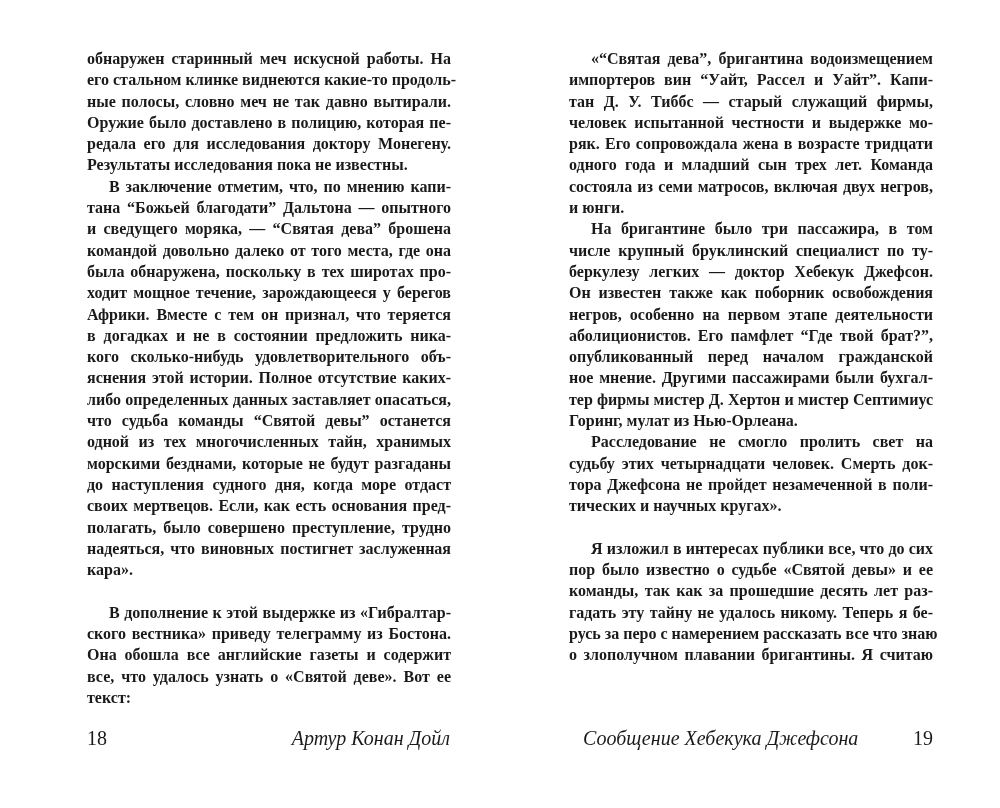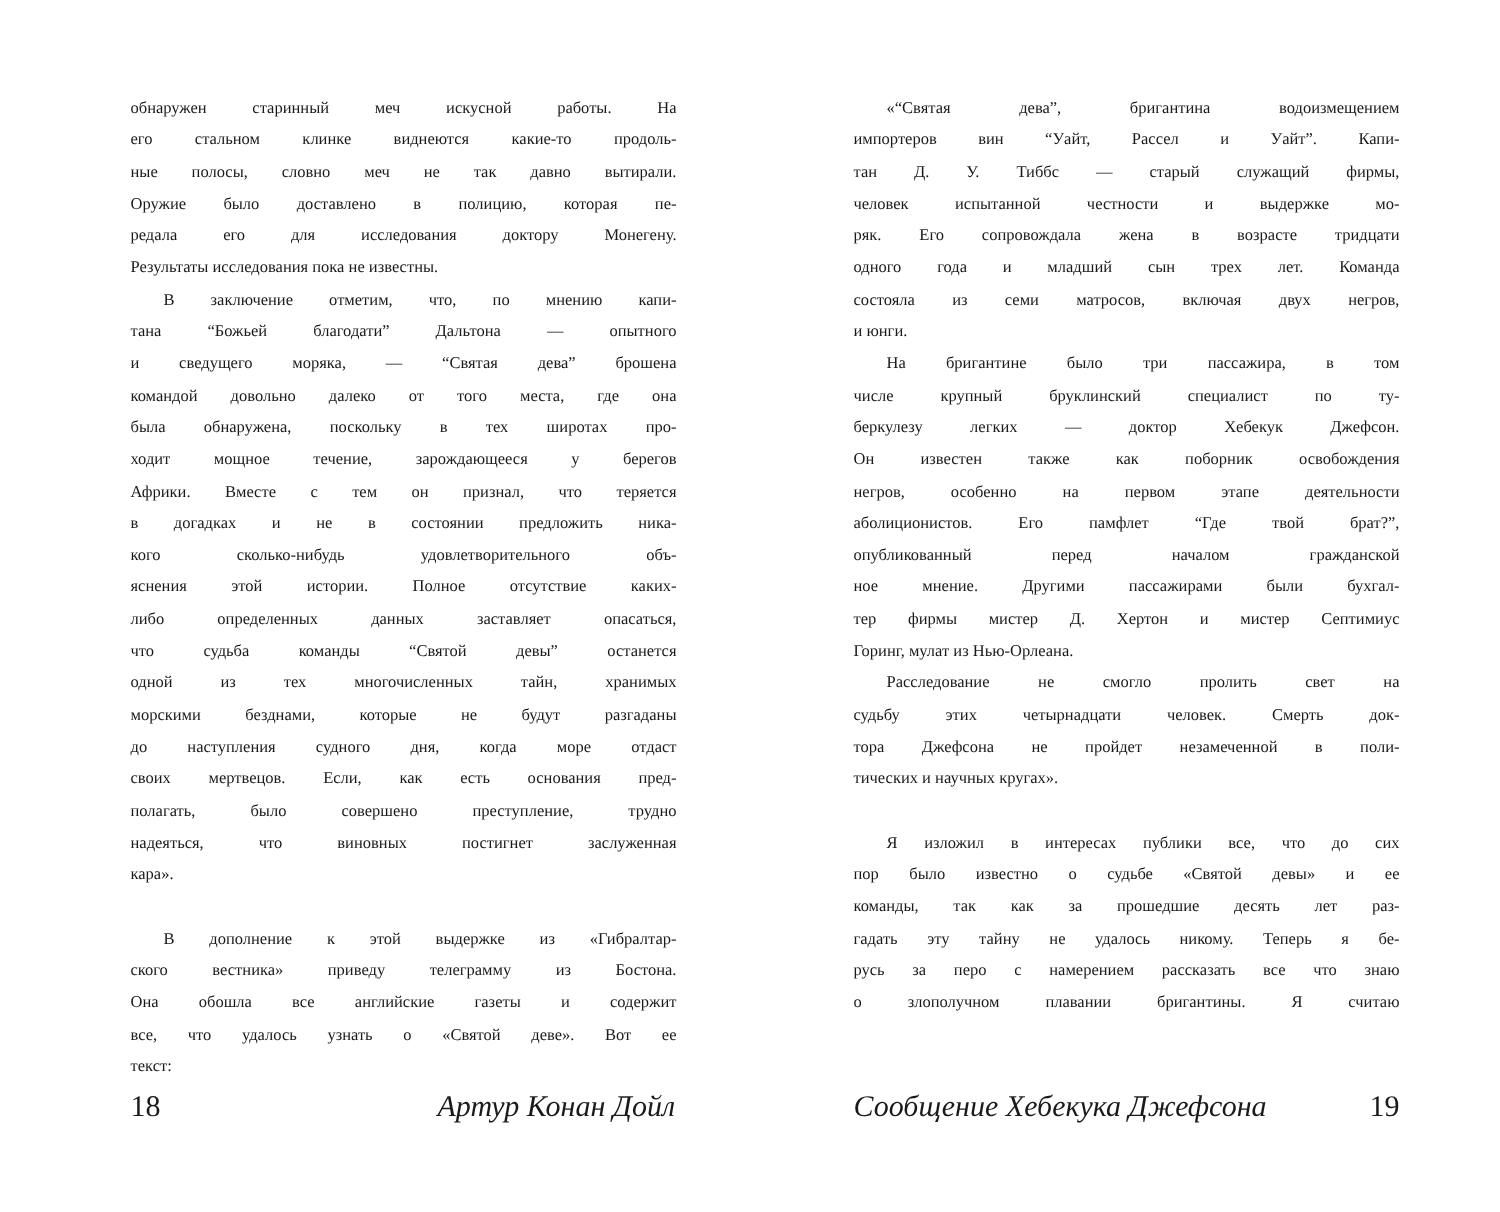--- a/index.html
+++ b/index.html
@@ -1,30 +1,30 @@
 <!DOCTYPE html>
 <html><head>
 <meta charset="utf-8">
 <style>
   html, body { margin: 0; padding: 0; background: #ffffff; }
   body { width: 1000px; height: 808px; position: relative; overflow: hidden;
          font-family: "Liberation Serif", "DejaVu Serif", serif; color: #1a1a1a; }
   .page { position: absolute; top: 0; height: 808px; }
   .page-left { left: 0; width: 500px; }
   .page-right { left: 500px; width: 500px; }
-  .column { position: absolute; top: 62px; width: 364px; font-size: 11px; line-height: 21.3px; }
+  .column { position: absolute; top: 48px; width: 364px; font-size: 16px; line-height: 21.3px; font-weight: bold; }
   .page-left .column { left: 87px; }
   .page-right .column { left: 69px; }
   .line { display: block; white-space: nowrap; text-align: justify; text-align-last: justify; height: 21.3px; }
   .line.last { text-align-last: left; }
   .line.indent { padding-left: 22px; }
   .gap { display: block; height: 21.3px; }
   .footer { position: absolute; top: 727px; font-size: 20px; }
   .folio { font-style: normal; }
-  .running { font-style: italic; }
+  .running { font-style: italic; margin-left: 14px; }
   .page-left .folio { left: 87px; }
   .page-left .running { right: 50px; }
   .page-right .running { left: 69px; }
   .page-right .folio { right: 67px; }
 </style>
 </head>
 <body>
 
 <div class="page page-left">
   <div class="column">

